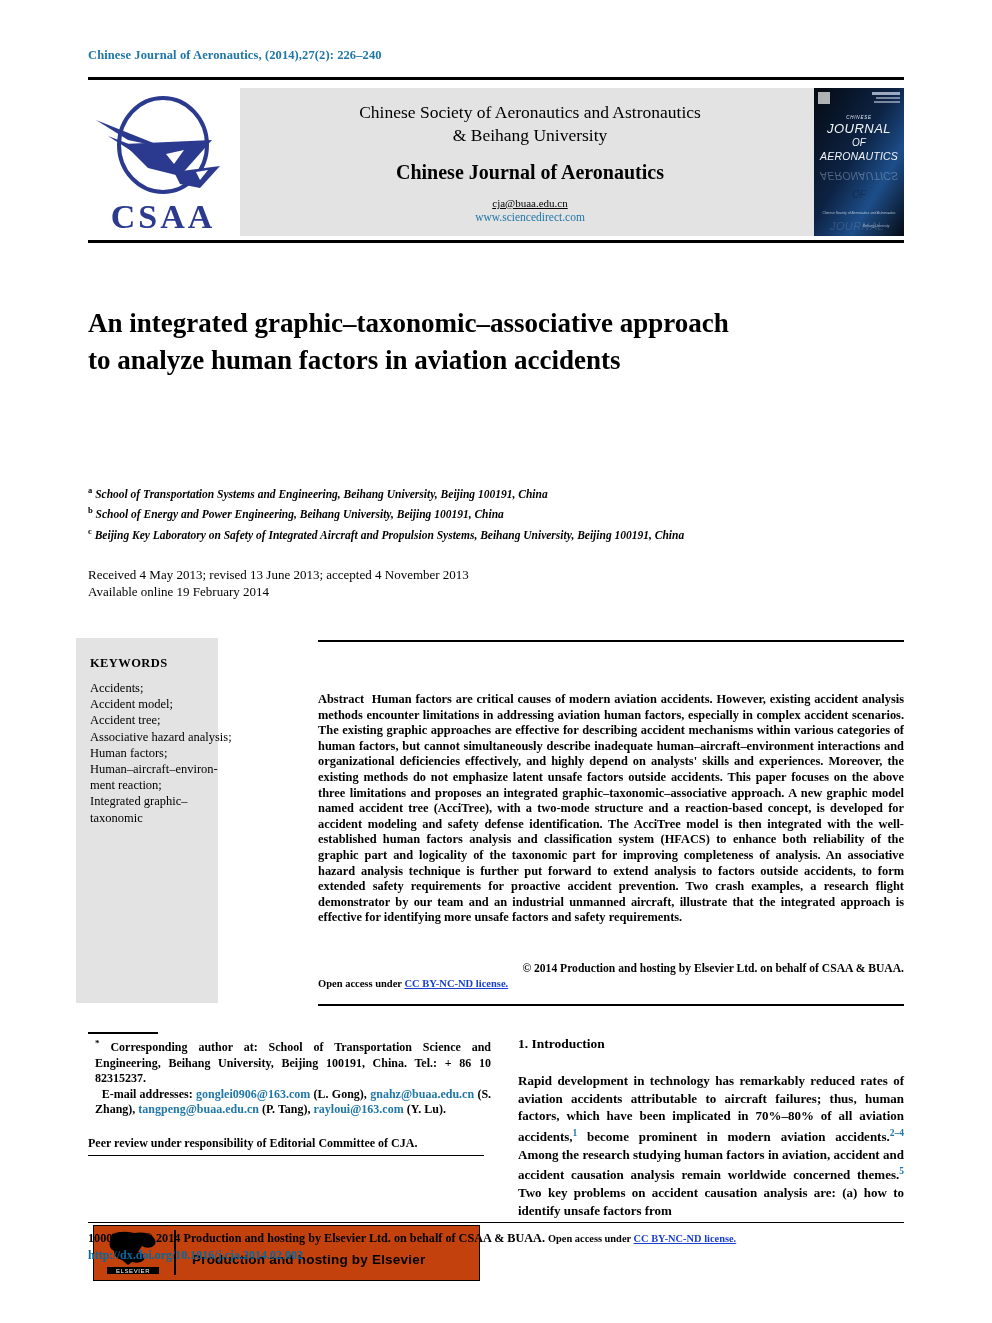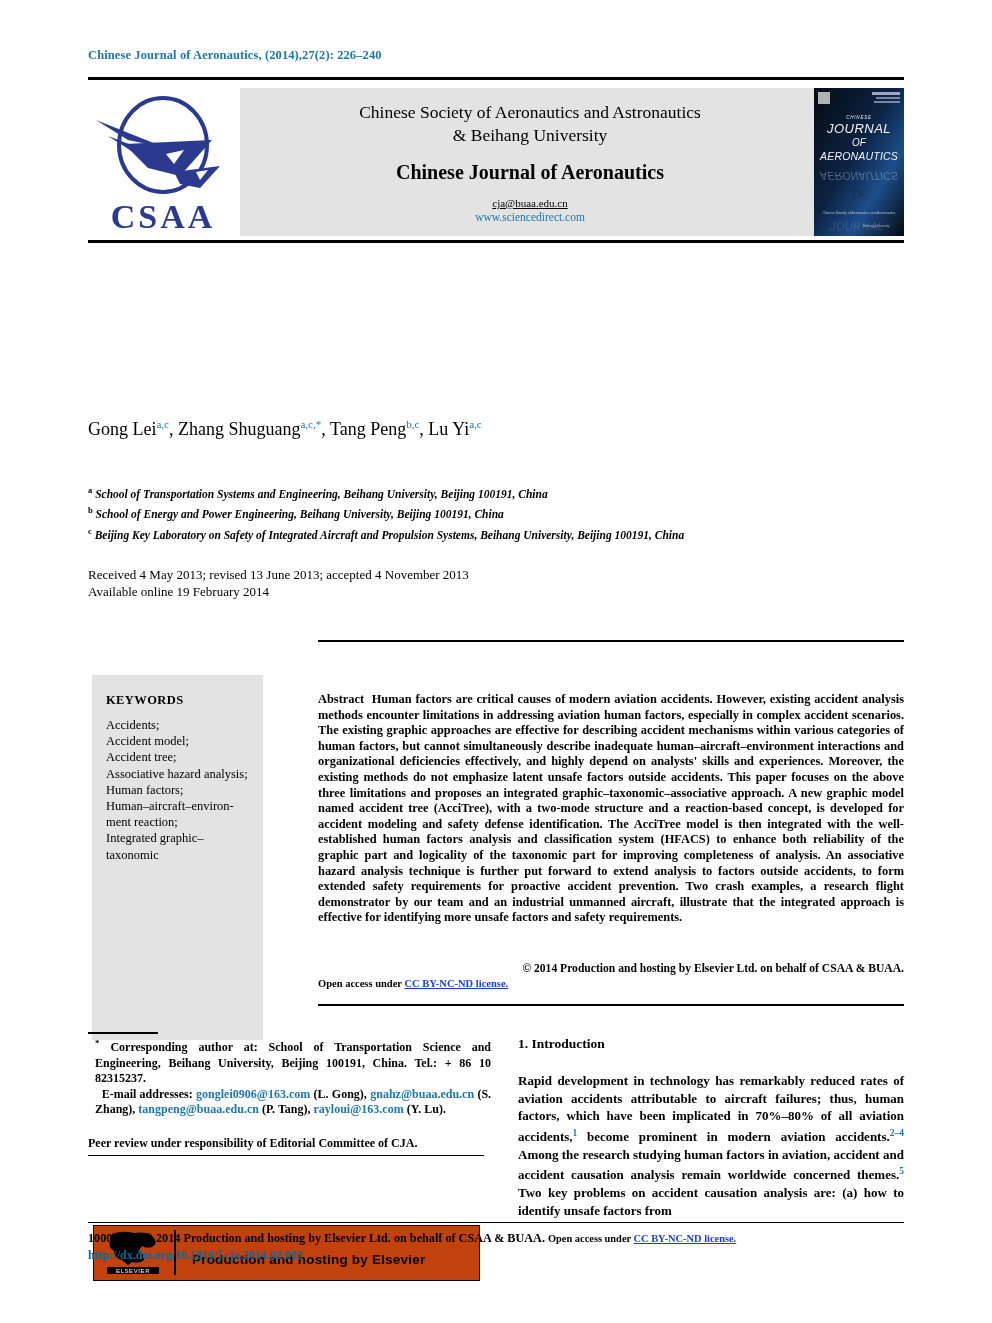--- a/index.html
+++ b/index.html
@@ -151,26 +151,25 @@
     position: absolute;
     left: 88px;
     top: 566px;
     width: 600px;
     font-size: 13px;
     line-height: 17px;
   }
   
   .keywords-box {
     position: absolute;
-    left: 92px;
+    left: 76px;
     top: 638px;
-    width: 171px;
+    width: 142px;
     height: 365px;
     background: #e3e3e3;
-    margin-top: 37px;
   }
   .keywords-head {
     position: absolute;
     left: 14px;
     top: 18px;
     font-size: 12.5px;
     font-weight: bold;
     letter-spacing: 0.4px;
   }
   .keywords-list {
@@ -392,27 +391,25 @@
         <text x="45" y="110" font-family="Liberation Sans, sans-serif" font-size="10" fill="#4f6party" text-anchor="middle" opacity="0.25">OF</text>
         <text x="45" y="126" font-family="Liberation Sans, sans-serif" font-size="3.4" fill="#c9d6e6" text-anchor="middle" opacity="0.85">Chinese Society of Aeronautics and Astronautics</text>
         <text x="62" y="139" font-family="Liberation Sans, sans-serif" font-size="3.2" fill="#c9d6e6" text-anchor="middle" opacity="0.8">Beihang University</text>
         <text x="16" y="142" font-family="Liberation Sans, sans-serif" font-size="11" fill="#7f93ad" opacity="0.3" letter-spacing="0.4">JOURNAL</text>
       </svg>
     </div>
   </div>
 
   <div class="rule-bottom-banner"></div>
 
-
-  <div class="authors">
-    <span><span>Gong Lei</span><span class="aff-mark">a,c</span></span>,
-    <span><span>Zhang Shuguang</span><span class="aff-mark">a,c,</span><span class="aff-mark">*</span></span>,
-    <span><span>Tang Peng</span><span class="aff-mark">b,c</span></span>,
-    <span><span>Lu Yi</span><span class="aff-mark">a,c</span></span>
-  </div>
+  <div class="article-title">
+    <div>An integrated graphic–taxonomic–associative approach</div>
+    <div>to analyze human factors in aviation accidents</div>
+  </div>
+
 
   <div class="affiliations">
     <div><span class="aff-sup">a</span> <span>School of Transportation Systems and Engineering, Beihang University, Beijing 100191, China</span></div>
     <div><span class="aff-sup">b</span> <span>School of Energy and Power Engineering, Beihang University, Beijing 100191, China</span></div>
     <div><span class="aff-sup">c</span> <span>Beijing Key Laboratory on Safety of Integrated Aircraft and Propulsion Systems, Beihang University, Beijing 100191, China</span></div>
   </div>
 
   <div class="dates">
     <div>Received 4 May 2013; revised 13 June 2013; accepted 4 November 2013</div>
     <div>Available online 19 February 2014</div>

